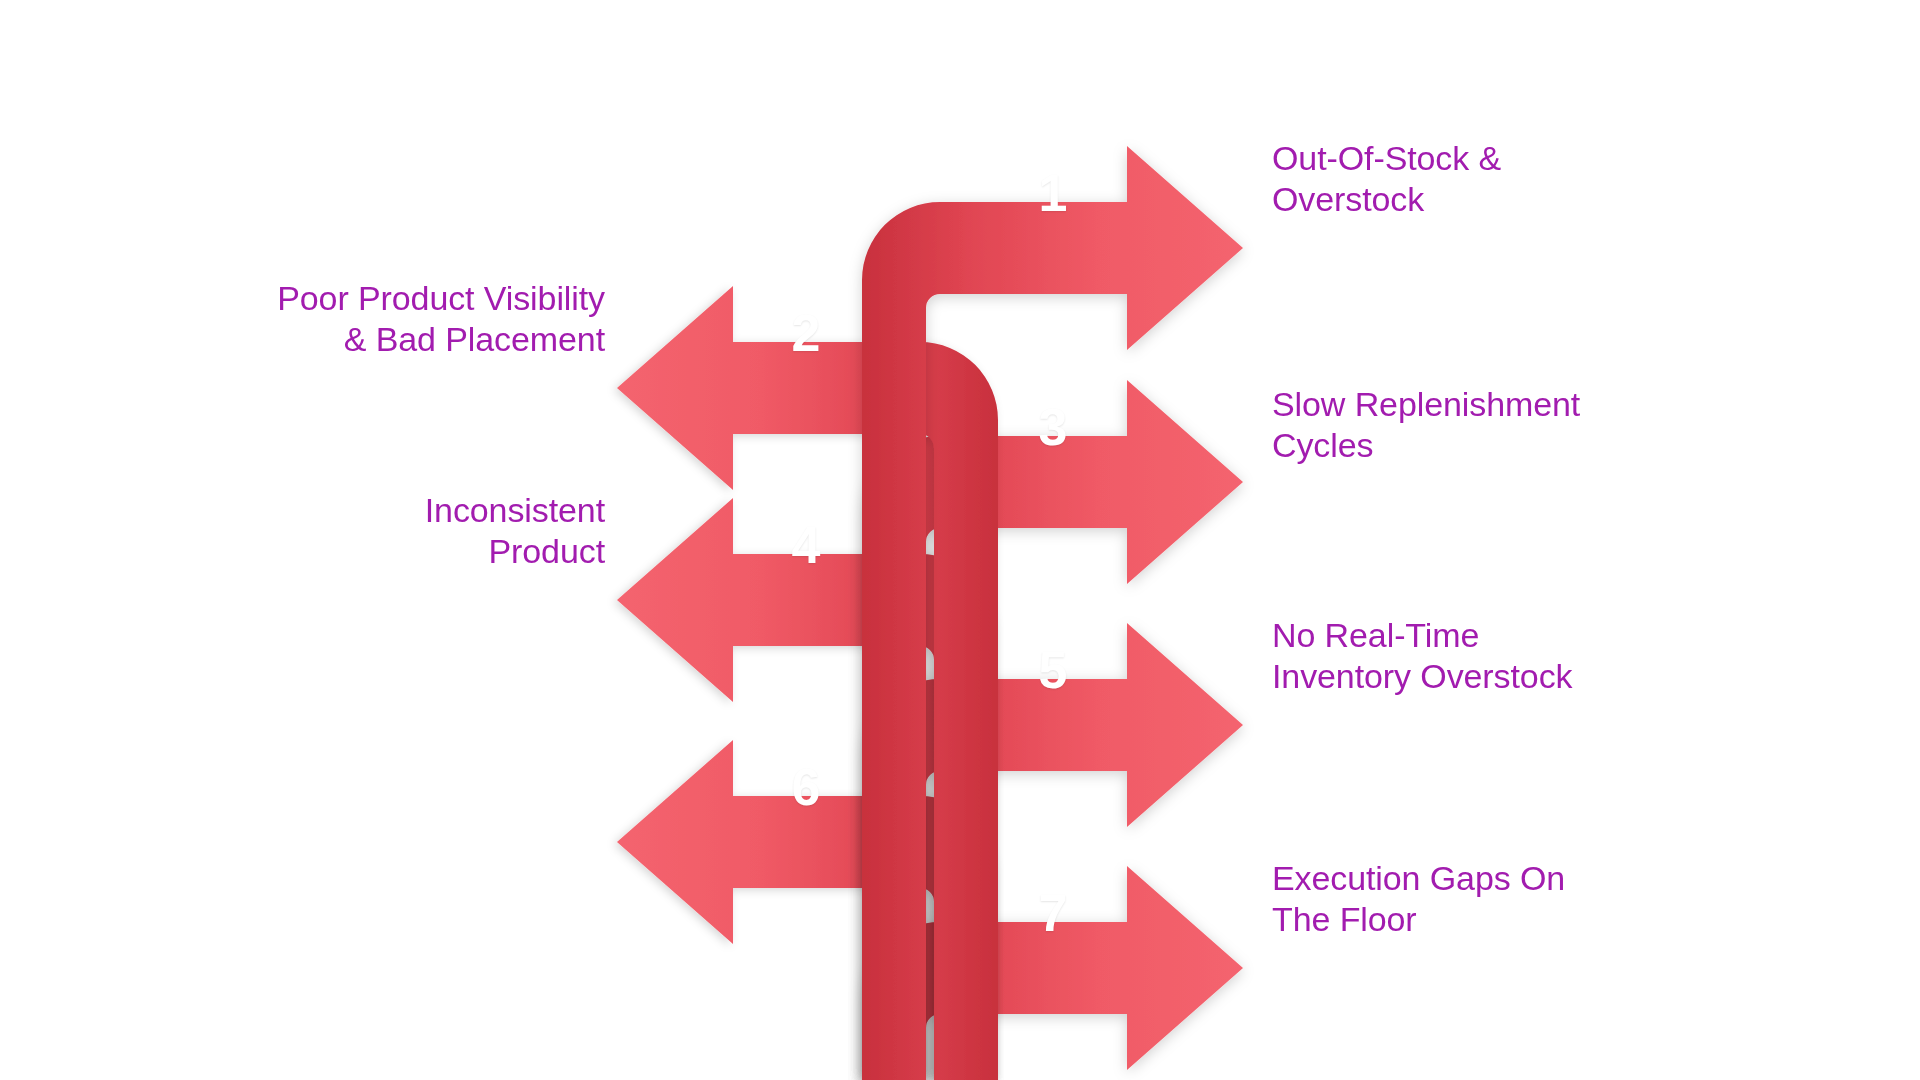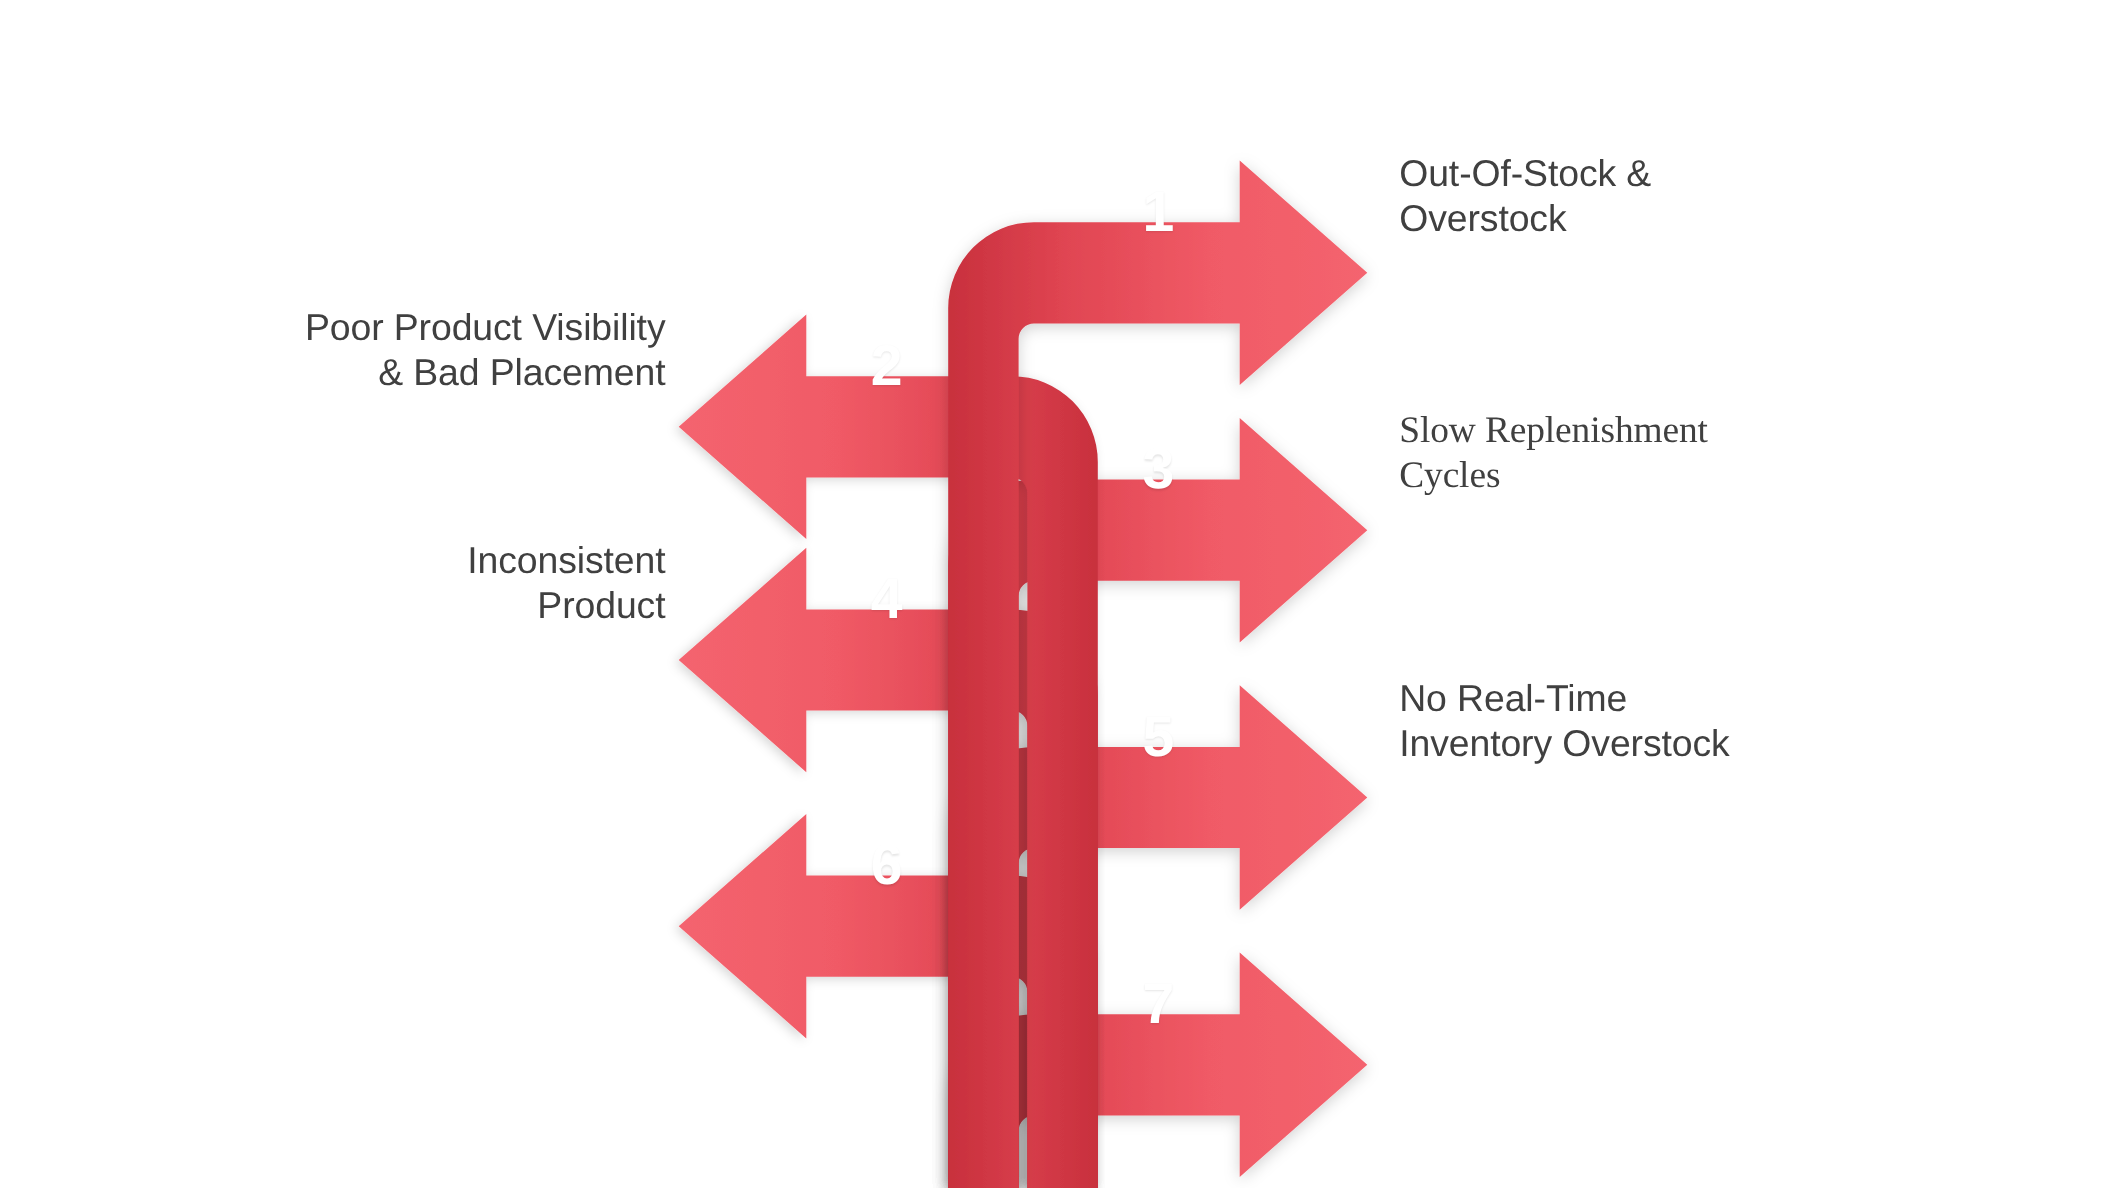--- a/index.html
+++ b/index.html
@@ -8,21 +8,21 @@
     background:#ffffff;
     font-family:"Liberation Sans","DejaVu Sans",sans-serif;
     overflow:hidden;
     position:relative;
   }
   #stage{position:absolute;inset:0;width:1920px;height:1080px;}
   #diagram{position:absolute;left:0;top:0;width:1920px;height:1080px;}
 
   .label{
     position:absolute;
-    color:#404040;
+    color:#a21caf;
     font-size:34px;
     line-height:1.20;
     font-weight:400;
     letter-spacing:-0.1px;
     white-space:pre-line;
   }
   .label.right{text-align:left;}
   .label.left{text-align:right;}
 
   .num{
@@ -174,20 +174,22 @@
   <div class="num" style="left:1053px;top:427px;">3</div>
   <div class="num" style="left:806px;top:545px;">4</div>
   <div class="num" style="left:1053px;top:670px;">5</div>
   <div class="num" style="left:806px;top:787px;">6</div>
   <div class="num" style="left:1053px;top:913px;">7</div>
 
   <div class="label right" style="left:1272px;top:138px;width:520px;">Out-Of-Stock &amp;
 Overstock</div>
   <div class="label left" style="left:77px;top:278px;width:528px;">Poor Product Visibility
 &amp; Bad Placement</div>
-  <div class="label right" style="left:1272px;top:372px;width:520px;font-family:Liberation Serif, serif;">Slow Replenishment
+  <div class="label right" style="left:1272px;top:384px;width:520px;">Slow Replenishment
 Cycles</div>
   <div class="label left" style="left:77px;top:490px;width:528px;">Inconsistent
 Product</div>
   <div class="label right" style="left:1272px;top:615px;width:520px;">No Real-Time
 Inventory Overstock</div>
+  <div class="label right" style="left:1272px;top:858px;width:520px;">Execution Gaps On
+The Floor</div>
 
 </div>
 
 </body></html>

